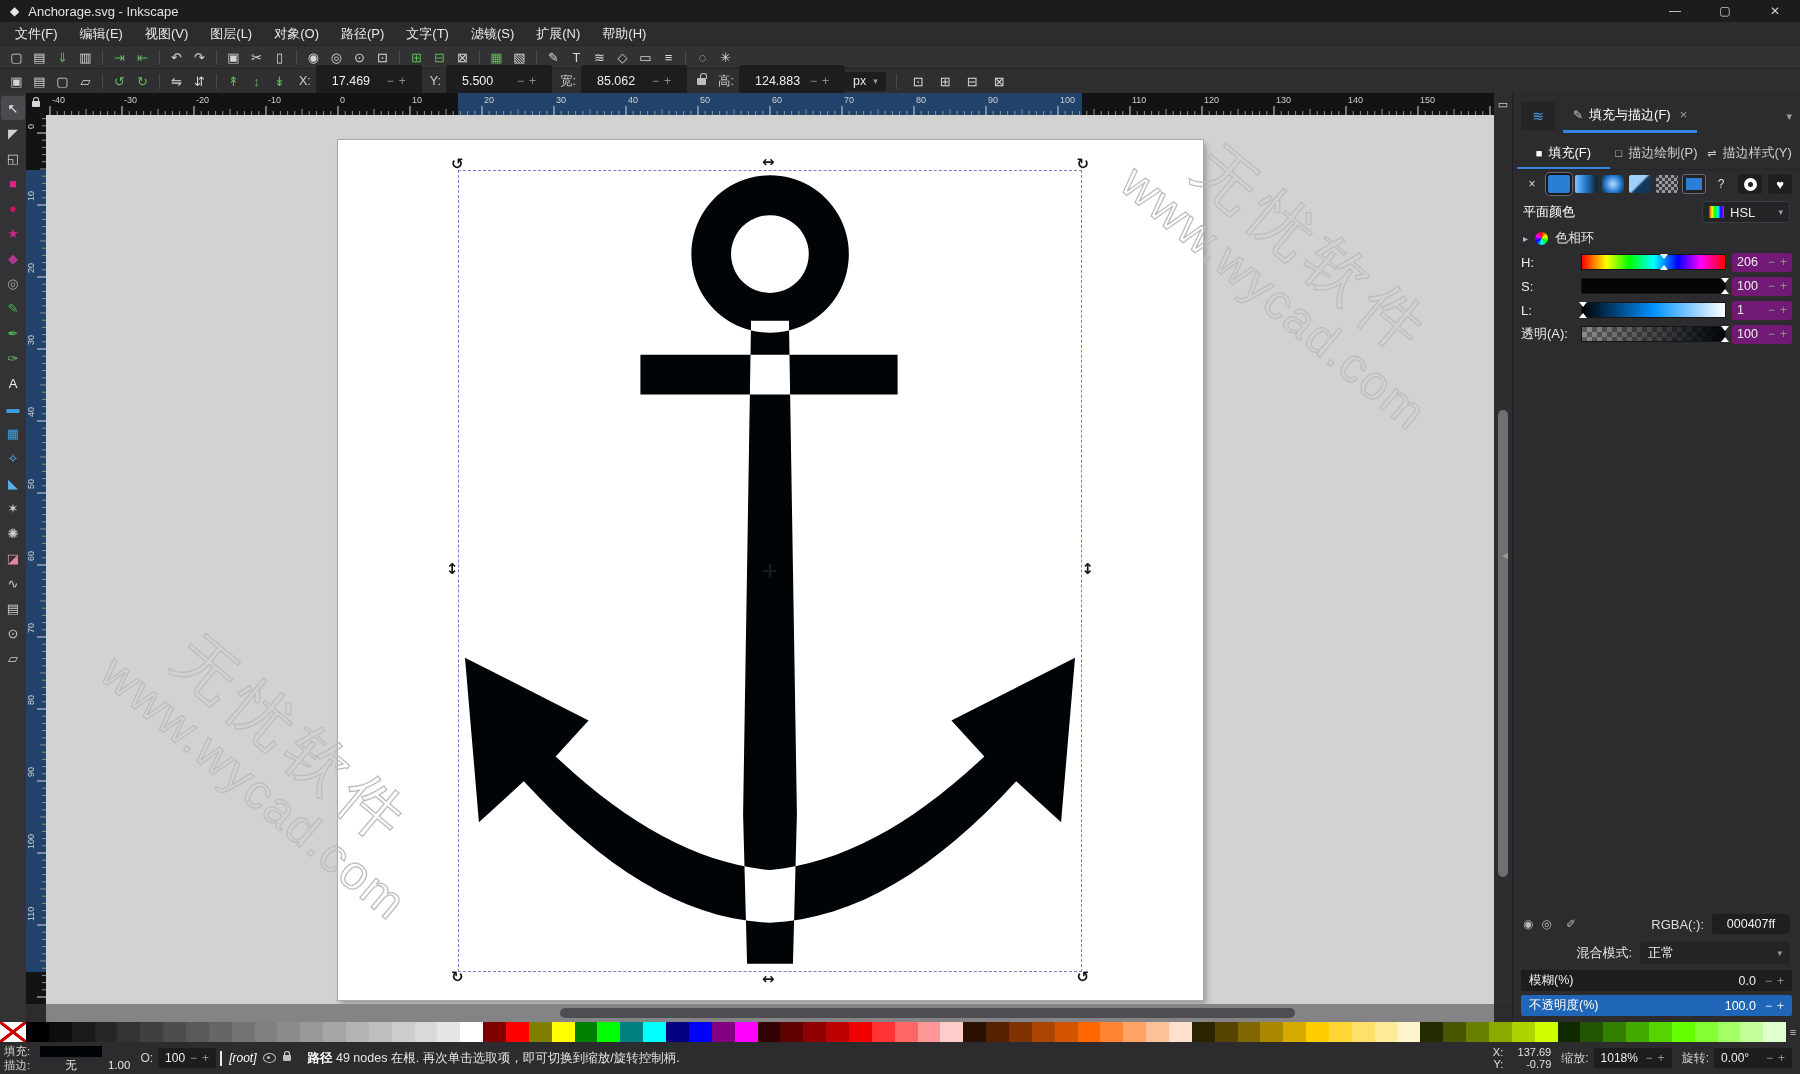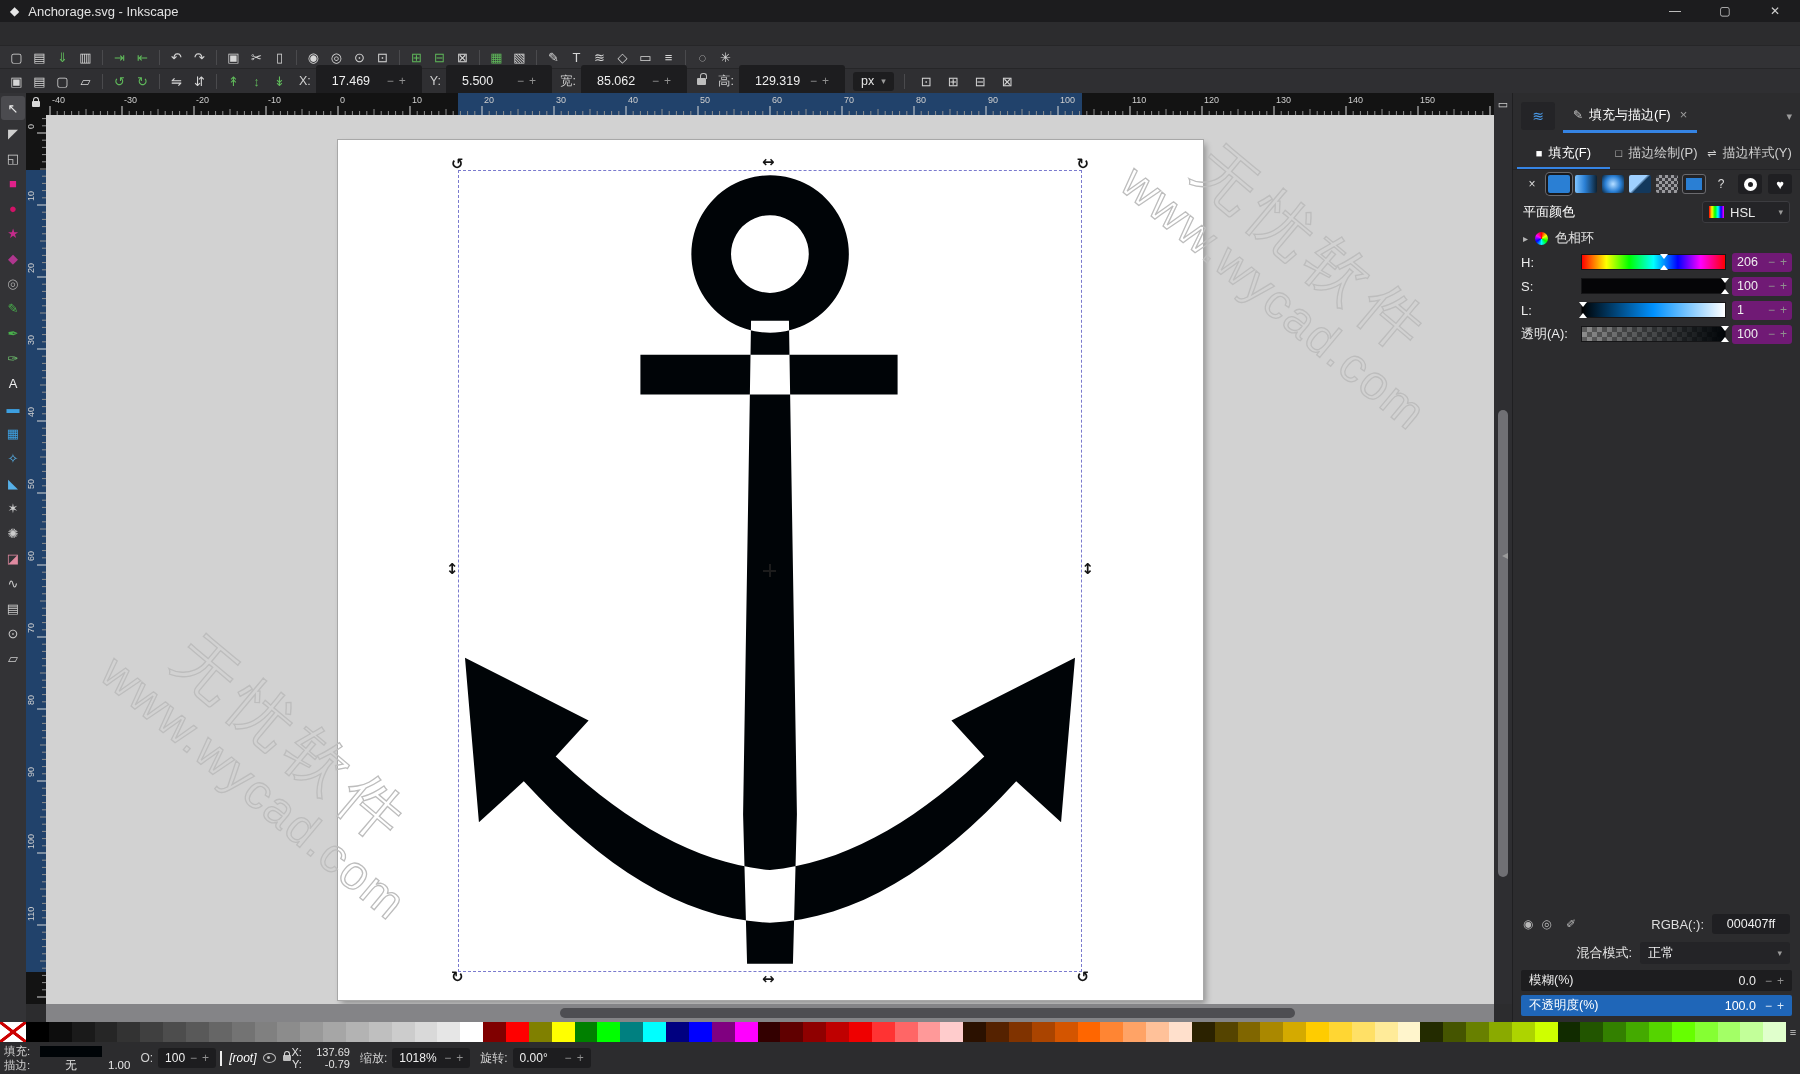--- a/index.html
+++ b/index.html
@@ -23,21 +23,21 @@
   .sep{width:1px;height:15px;background:#4a4a4d;margin:0 5px}
   
   .toolopts{position:absolute;left:0;top:68px;width:1800px;height:25px;background:#2f2f32;
             display:flex;align-items:center;font-size:12.5px;padding-left:5px;box-sizing:border-box;border-top:1px solid #262628}
   .label{color:#cfcfcf;margin-left:8px}
   .spinbox{background:#1d1d1f;border-radius:3px;height:33px;display:flex;align-items:center;
            padding:0 16px;margin-left:5px;color:#efefef}
   .spinbox .val{min-width:50px}
   .spin{color:#8f8f8f;margin-left:5px;font-size:12px}
   .unitbox{background:#1d1d1f;border-radius:3px;height:19px;display:flex;align-items:center;gap:7px;
-           padding:0 8px;margin-left:8px;color:#e6e6e6}
+           padding:0 8px;color:#e6e6e6}
   .ddarrow{color:#9a9a9a;font-size:9px}
   .padlock{position:relative;width:9px;height:7px;background:#bdbdbd;border-radius:1px;margin:0 4px 0 10px;display:inline-block}
   .padlock::before{content:"";position:absolute;left:3px;top:-5px;width:5px;height:5px;
                    border:1.5px solid #bdbdbd;border-bottom:none;border-radius:3px 3px 0 0}
   
   .toolbox{position:absolute;left:0;top:93px;width:26px;height:929px;background:#333336;
            display:flex;flex-direction:column;align-items:center;padding-top:3px;box-sizing:border-box}
   .tool{width:24px;height:24px;display:flex;align-items:center;justify-content:center;border-radius:3px;margin-bottom:1px}
   .tool.active{background:#4b4b4f}
   .tglyph{font-size:13px;line-height:1}
@@ -183,20 +183,32 @@
   <div class="titlebar">
     <span class="logo">◆</span>
     <span>Anchorage.svg - Inkscape</span>
     <div class="winctrl">
       <span class="winbtn">—</span>
       <span class="winbtn">▢</span>
       <span class="winbtn">✕</span>
     </div>
   </div>
 
+  <div class="menubar" id="menubar">
+      <span class="menu-item">文件(F)</span>
+      <span class="menu-item">编辑(E)</span>
+      <span class="menu-item">视图(V)</span>
+      <span class="menu-item">图层(L)</span>
+      <span class="menu-item">对象(O)</span>
+      <span class="menu-item">路径(P)</span>
+      <span class="menu-item">文字(T)</span>
+      <span class="menu-item">滤镜(S)</span>
+      <span class="menu-item">扩展(N)</span>
+      <span class="menu-item">帮助(H)</span>
+    </div>
 
   <div class="cmdbar" id="cmdbar">
       <span class="tbtn">▢</span>
       <span class="tbtn">▤</span>
       <span class="tbtn green">⇓</span>
       <span class="tbtn">▥</span>
       <div class="sep"></div>
       <span class="tbtn green">⇥</span>
       <span class="tbtn green">⇤</span>
       <div class="sep"></div>
@@ -262,21 +274,21 @@
         </span>
         <span class="label">宽:</span>
         <span class="spinbox">
           <span class="val">85.062</span>
           <span class="spin">−</span>
           <span class="spin">+</span>
         </span>
         <span class="padlock"></span>
         <span class="label">高:</span>
         <span class="spinbox">
-          <span class="val">129.319</span>
+          <span class="val">124.883</span>
           <span class="spin">−</span>
           <span class="spin">+</span>
         </span>
       </span>
     <span class="unitbox">
       <span>px</span>
       <span class="ddarrow">▾</span>
     </span>
     <span class="sep" style="margin:0 10px"></span>
     <span id="toolopts-right" style="display:flex;align-items:center;gap:4px">
@@ -1002,20 +1014,23 @@
       <span>100</span>
       <span class="spin">−</span>
       <span class="spin">+</span>
     </span>
     <div class="layerblock">
       <span class="caret"></span>
       <span class="layer-name">[root]</span>
       <span class="eye"></span>
       <span class="minilock" style="background:#bdbdbd"></span>
     </div>
+    <div class="statmsg">
+      <b>路径</b><span> 49 nodes 在根. 再次单击选取项，即可切换到缩放/旋转控制柄.</span>
+    </div>
     <div class="coords">
       <div class="crow">
         <span>X:</span>
         <span class="cv">137.69</span>
       </div>
       <div class="crow">
         <span>Y:</span>
         <span class="cv">-0.79</span>
       </div>
     </div>

